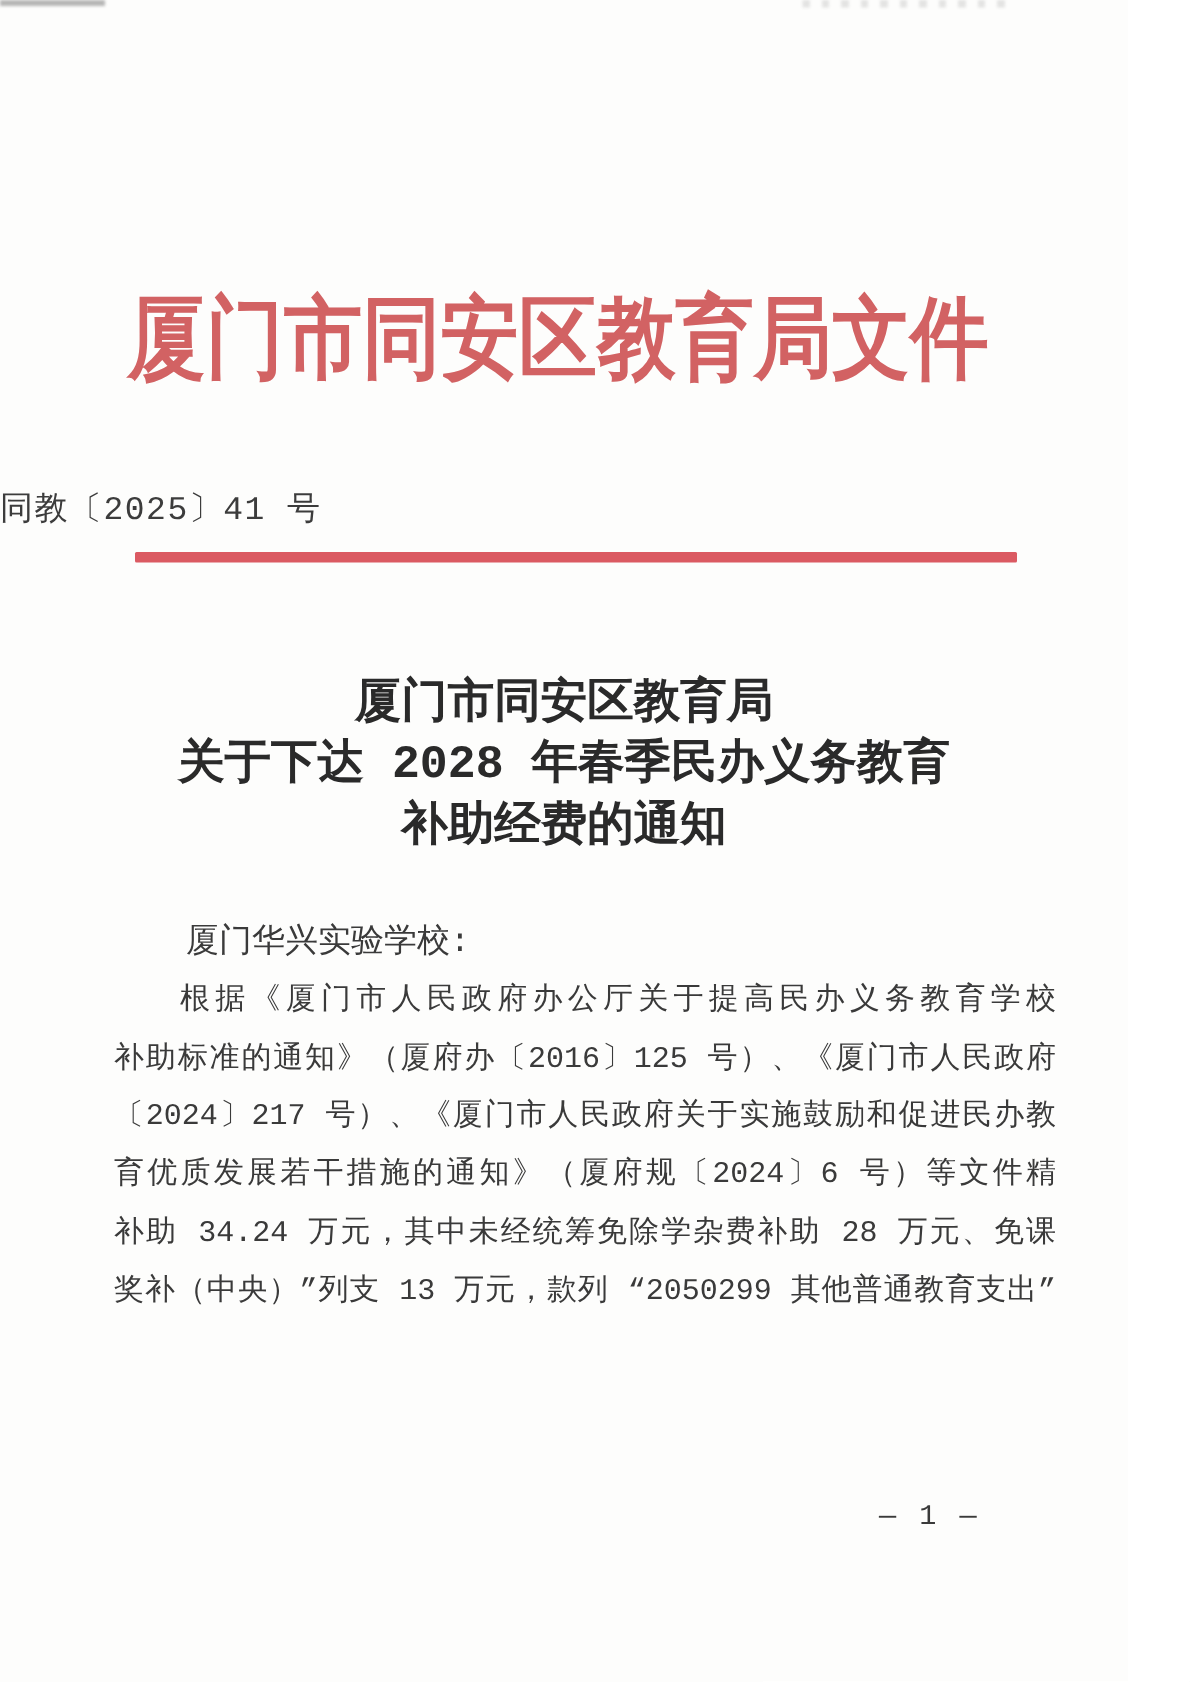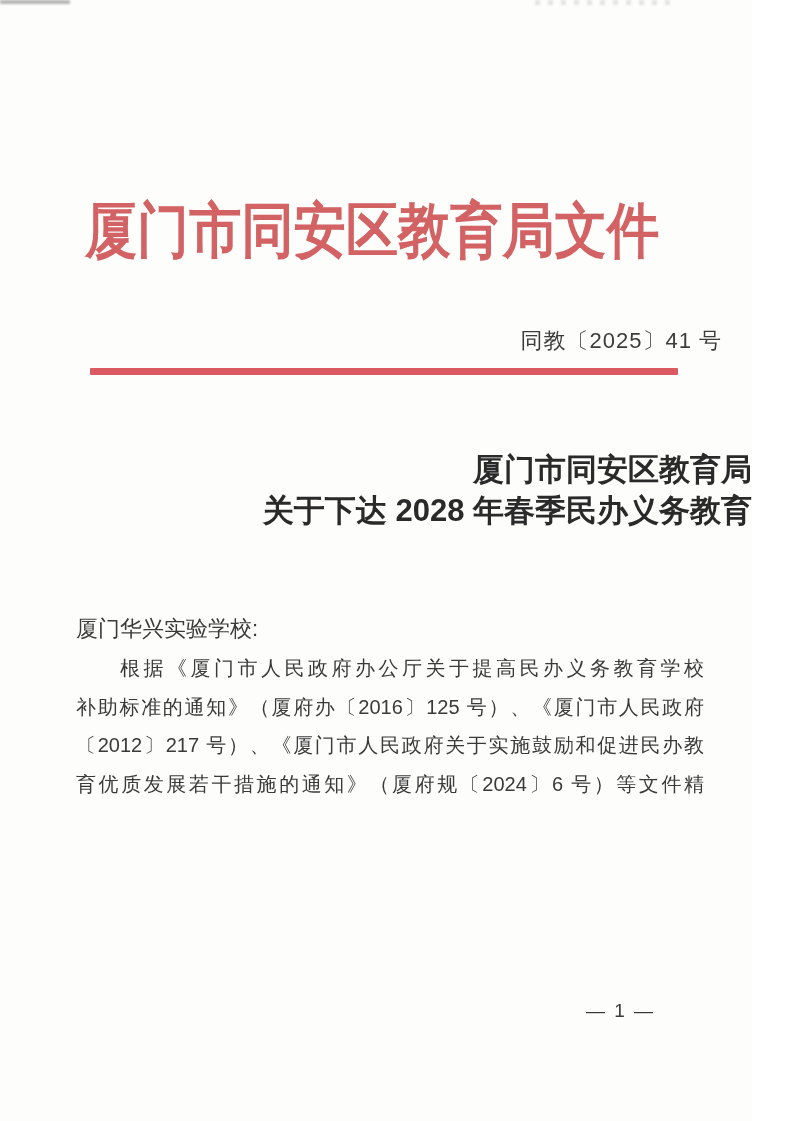--- a/index.html
+++ b/index.html
@@ -6,21 +6,21 @@
     margin: 0;
     padding: 0;
     background: #ffffff;
   }
   .page {
     position: relative;
     width: 752px;
     height: 1121px;
     background: #fdfdfc;
     overflow: hidden;
-    font-family: Liberation Sans, sans-serif;
+    font-family: Liberation Mono, monospace;
   }
 
   
   .smudge-top-left {
     position: absolute;
     left: 0; top: 0;
     width: 70px; height: 4px;
     background: #6f6f6f;
     opacity: .5;
     filter: blur(1.2px);
@@ -57,21 +57,21 @@
     transform: scaleX(0.87);
     transform-origin: 50% 50%;
     white-space: nowrap;
   }
 
   
   .doc-number {
     position: absolute;
     left: 0; right: 30px;
     top: 326px;
-    text-align: right;
+    text-align: left;
     font-size: 22px;
     line-height: 30px;
     letter-spacing: 1px;
     color: #3c3c3c;
   }
 
   
   .red-rule {
     position: absolute;
     left: 90px;
@@ -80,40 +80,41 @@
     height: 7px;
     background: #db5a62; 
     border-radius: 1px;
   }
 
   
   .title-block {
     position: absolute;
     left: 0; right: 0;
     top: 449px;
-    text-align: right;
+    text-align: center;
     color: #2a2a2a;
     font-weight: 700;
     font-size: 31px;
     line-height: 41px;
   }
 
   
   .body-block {
     position: absolute;
     left: 76px;
     top: 610px;
     width: 628px;
     font-size: 20px;
     line-height: 38.8px;
     color: #3a3a3a;
   }
   .salutation {
     text-align: left;
     font-size: 22px;
+    margin-left: 48px;
   }
   .jline {
     text-align: justify;
     text-align-last: justify;
     height: 38.8px;
     overflow: hidden;
   }
   .jline.indent {
     text-indent: 44px;
   }
@@ -140,25 +141,28 @@
 
   <div class="banner" style="color: rgb(210, 98, 99);">厦门市同安区教育局文件</div>
 
   <div class="doc-number">同教〔2025〕41 号</div>
 
   <div class="red-rule" style="background: rgb(219, 90, 98);"></div>
 
   <div class="title-block">
     <div>厦门市同安区教育局</div>
     <div>关于下达 2028 年春季民办义务教育</div>
+    <div>补助经费的通知</div>
   </div>
 
   <div class="body-block">
     <div class="salutation">厦门华兴实验学校:</div>
     <div class="jline indent">根据《厦门市人民政府办公厅关于提高民办义务教育学校</div>
     <div class="jline">补助标准的通知》（厦府办〔2016〕125 号）、《厦门市人民政府</div>
-    <div class="jline">〔2012〕217 号）、《厦门市人民政府关于实施鼓励和促进民办教</div>
+    <div class="jline">〔2024〕217 号）、《厦门市人民政府关于实施鼓励和促进民办教</div>
     <div class="jline">育优质发展若干措施的通知》（厦府规〔2024〕6 号）等文件精</div>
+    <div class="jline">补助 34.24 万元，其中未经统筹免除学杂费补助 28 万元、免课</div>
+    <div class="jline">奖补（中央）”列支 13 万元，款列 “2050299 其他普通教育支出”</div>
   </div>
 
   <div class="page-number">— 1 —</div>
 
 </div>
 
 </body></html>

